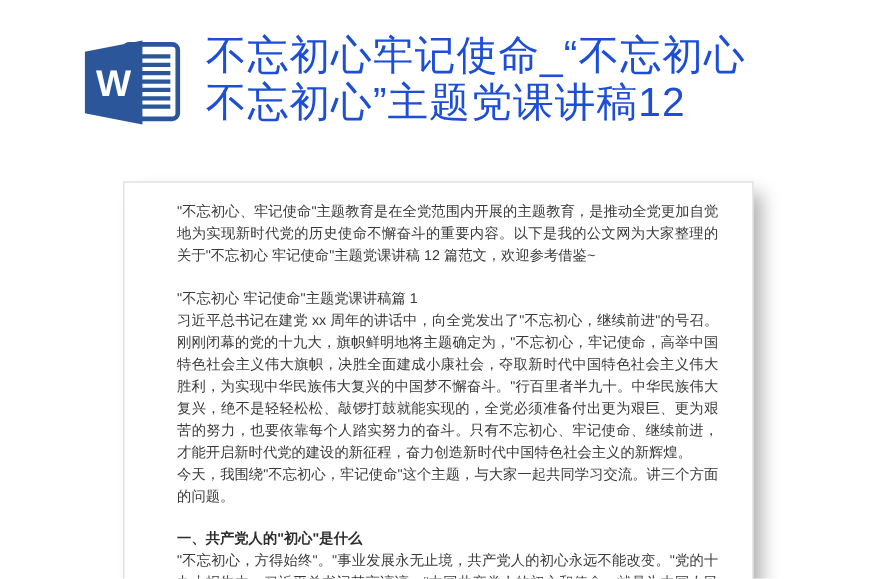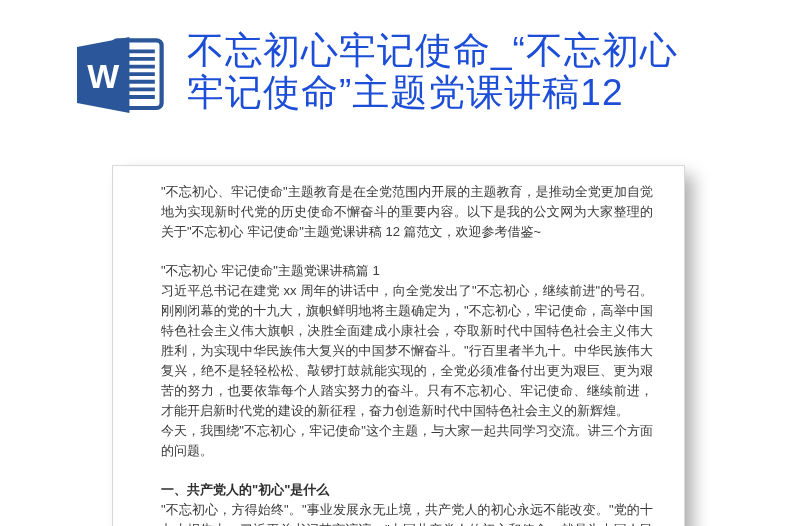--- a/index.html
+++ b/index.html
@@ -68,21 +68,21 @@
       <line x1="52" y1="65" x2="92" y2="65"></line>
       <line x1="52" y1="74" x2="92" y2="74"></line>
     </g>
 
     <polygon points="0,15 62,3 62,93 0,81" fill="#2B579A"></polygon>
     <text x="31" y="63" text-anchor="middle" font-family="Liberation Sans, DejaVu Sans, sans-serif" font-size="40" font-weight="bold" fill="#ffffff">W</text>
   </svg>
 
   <div class="doc-title">
     <span>不忘初心牢记使命_“不忘初心</span>
-    <span>牢记使命”主题党课讲稿12</span>
+    <span>不忘初心”主题党课讲稿12</span>
   </div>
 </div>
 
 <div class="doc-card">
   <div class="doc-body">
     <p>"不忘初心、牢记使命"主题教育是在全党范围内开展的主题教育，是推动全党更加自觉地为实现新时代党的历史使命不懈奋斗的重要内容。以下是我的公文网为大家整理的关于"不忘初心 牢记使命"主题党课讲稿 12 篇范文，欢迎参考借鉴~</p>
     <p class="gap-before">"不忘初心 牢记使命"主题党课讲稿篇 1</p>
     <p>习近平总书记在建党 xx 周年的讲话中，向全党发出了"不忘初心，继续前进"的号召。刚刚闭幕的党的十九大，旗帜鲜明地将主题确定为，"不忘初心，牢记使命，高举中国特色社会主义伟大旗帜，决胜全面建成小康社会，夺取新时代中国特色社会主义伟大胜利，为实现中华民族伟大复兴的中国梦不懈奋斗。"行百里者半九十。中华民族伟大复兴，绝不是轻轻松松、敲锣打鼓就能实现的，全党必须准备付出更为艰巨、更为艰苦的努力，也要依靠每个人踏实努力的奋斗。只有不忘初心、牢记使命、继续前进，才能开启新时代党的建设的新征程，奋力创造新时代中国特色社会主义的新辉煌。</p>
     <p>今天，我围绕"不忘初心，牢记使命"这个主题，与大家一起共同学习交流。讲三个方面的问题。</p>
     <p class="gap-before section-heading">一、共产党人的"初心"是什么</p>

